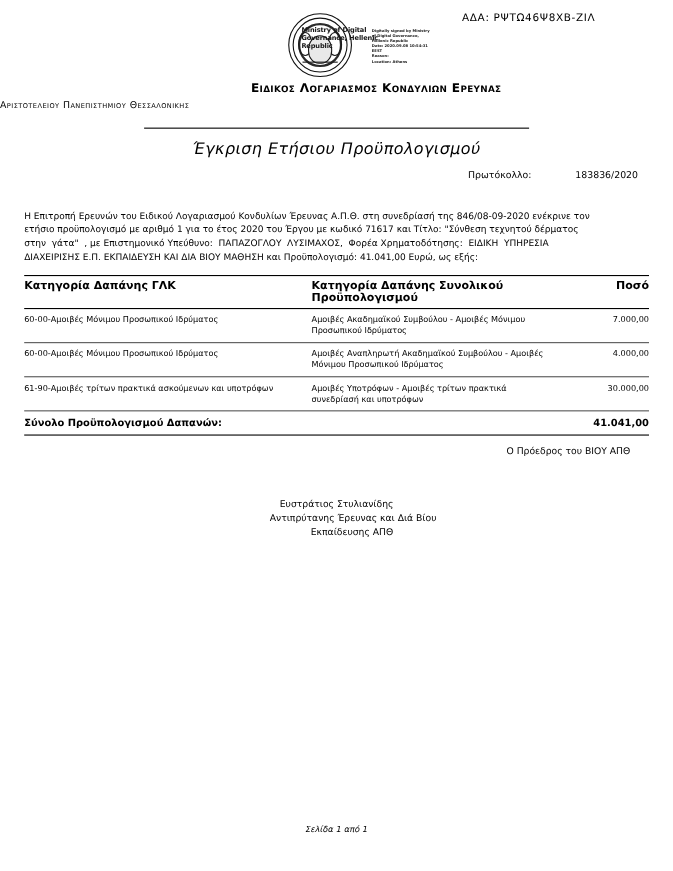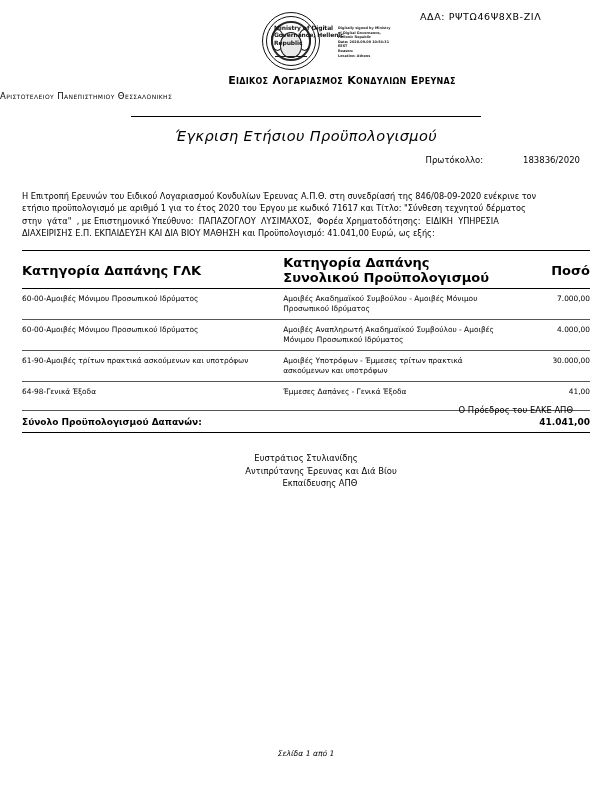--- a/index.html
+++ b/index.html
@@ -191,22 +191,21 @@
   }
   .t-row {
     display: flex;
     align-items: flex-start;
   }
   .t-head {
     border-top: 1.3px solid #000;
     border-bottom: 1.3px solid #000;
     padding: 4px 0 3px 0;
     font-weight: bold;
-    font-size: 13px;
-    align-items: center;
+    font-size: 10px;
   }
   .t-body-row {
     border-bottom: 0.8px solid #555;
     padding: 5px 0 5px 0;
     font-size: 7.4px;
     line-height: 10px;
     min-height: 18px;
   }
   .t-total {
     border-bottom: 1.3px solid #000;
@@ -311,39 +310,34 @@
   </div>
 
   <div class="t-row t-body-row">
     <div class="col-a">60-00-Αμοιβές Μόνιμου Προσωπικού Ιδρύματος</div>
     <div class="col-b">Αμοιβές Αναπληρωτή Ακαδημαϊκού Συμβούλου - Αμοιβές Μόνιμου Προσωπικού Ιδρύματος</div>
     <div class="col-c">4.000,00</div>
   </div>
 
   <div class="t-row t-body-row">
     <div class="col-a">61-90-Αμοιβές τρίτων πρακτικά ασκούμενων και υποτρόφων</div>
-    <div class="col-b">Αμοιβές Υποτρόφων - Έμμεσες τρίτων πρακτικά ασκούμενων και υποτρόφων</div>
+    <div class="col-b">Αμοιβές Υποτρόφων - Αμοιβές τρίτων πρακτικά συνεδρίασή και υποτρόφων</div>
     <div class="col-c">30.000,00</div>
   </div>
 
-  <div class="t-row t-body-row">
-    <div class="col-a">64-98-Γενικά Έξοδα</div>
-    <div class="col-b">Έμμεσες Δαπάνες - Γενικά Έξοδα</div>
-    <div class="col-c">41,00</div>
-  </div>
 
   <div class="t-row t-total">
     <div class="col-a">Σύνολο Προϋπολογισμού Δαπανών:</div>
     <div class="col-b"></div>
     <div class="col-c">41.041,00</div>
   </div>
 
 </div>
 
-<div class="pres-title">Ο Πρόεδρος του ΕΛΚΕ ΑΠΘ</div>
+<div class="pres-title">Ο Πρόεδρος του ΒΙΟΥ ΑΠΘ</div>
 
 <div class="signer">
   <div class="n1">Ευστράτιος Στυλιανίδης</div>
   <div class="n2">Αντιπρύτανης Έρευνας και Διά Βίου</div>
   <div class="n3">Εκπαίδευσης ΑΠΘ</div>
 </div>
 
 <div class="footer">Σελίδα 1 από 1</div>
 
 </body></html>

